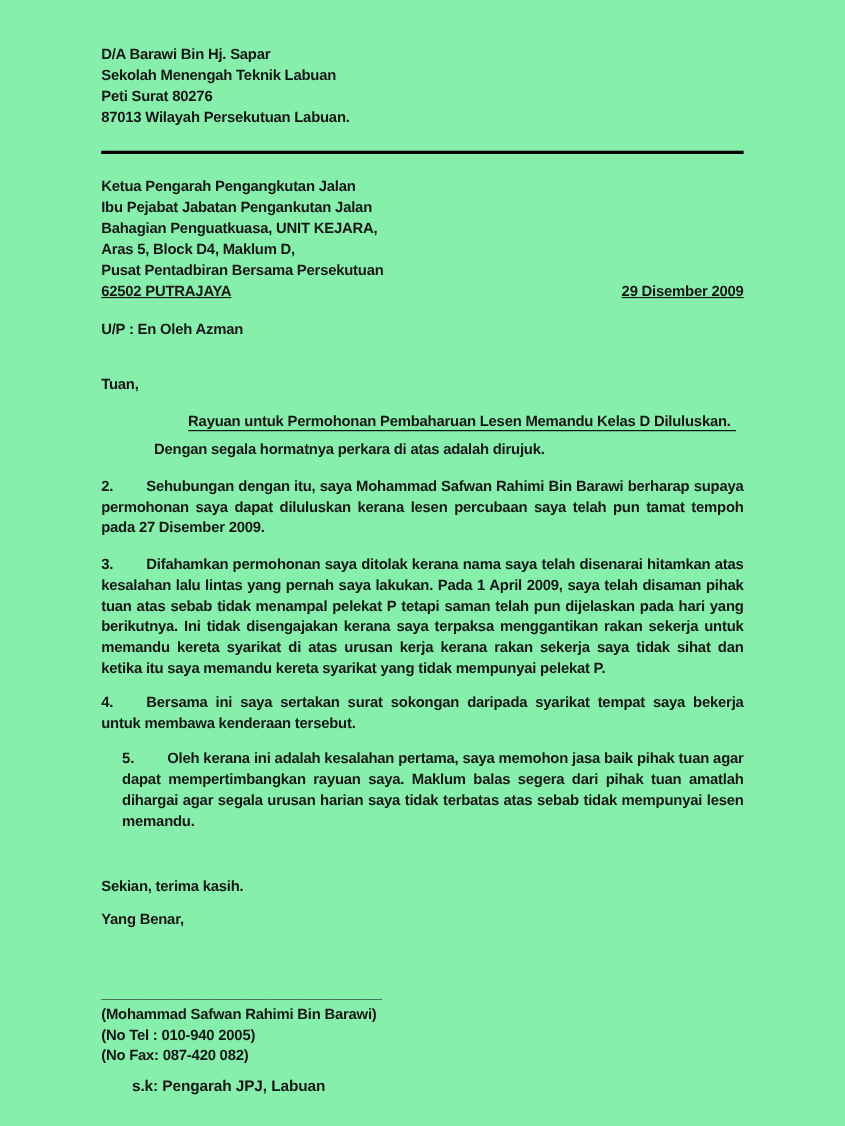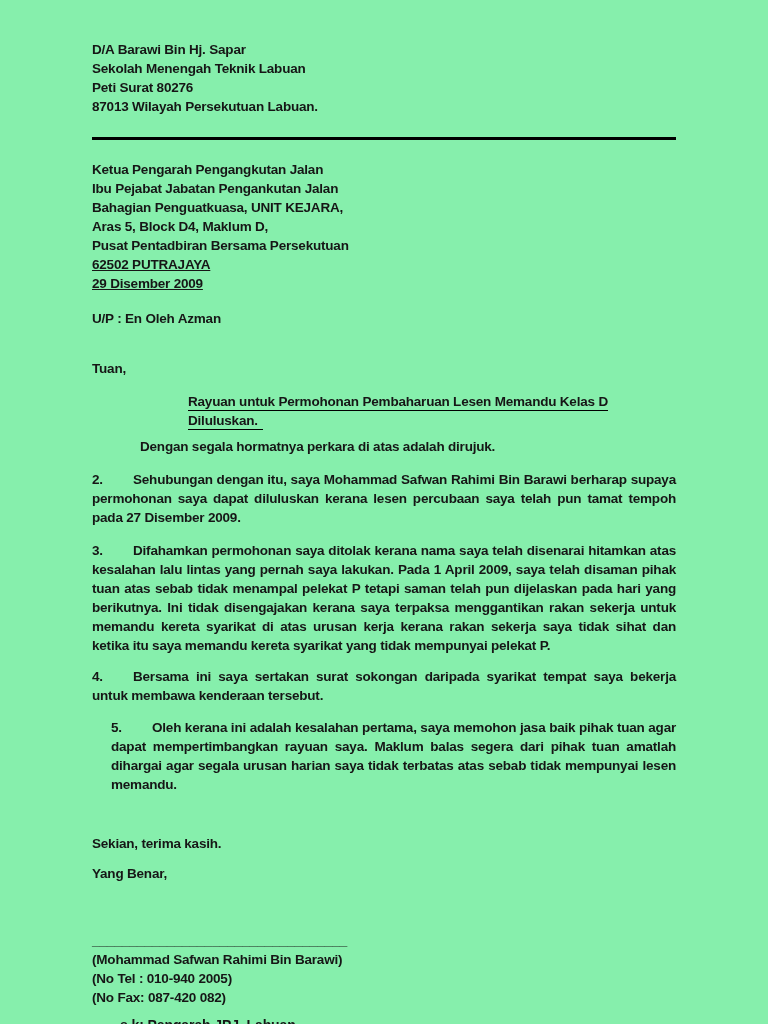--- a/index.html
+++ b/index.html
@@ -22,27 +22,26 @@
   }
   .addr-line { display: block; }
   .rule {
     border: none;
     border-top: 3px solid #000;
     margin: 21px 0 20px 0;
   }
   .city-date-row {
     display: flex;
     justify-content: space-between;
-    align-items: flex-start;
-    flex-direction: column;
+    align-items: flex-end;
   }
   .underlined { text-decoration: underline; }
   .attention { margin-top: 16px; }
   .salutation { margin-top: 31px; }
-  .subject-wrap { margin-top: 14px; margin-left: 64px; padding-left: 32px; }
+  .subject-wrap { margin-top: 14px; margin-left: 47px; padding-left: 32px; }
   .subject {
     border-bottom: 1.6px solid #000;
     padding-right: 5px;
     padding-bottom: 1px;
   }
   .intro { margin-top: 7px; margin-left: 48px; }
   .para { text-align: justify; }
   .para .num {
     display: inline-block;
     width: 41px;

